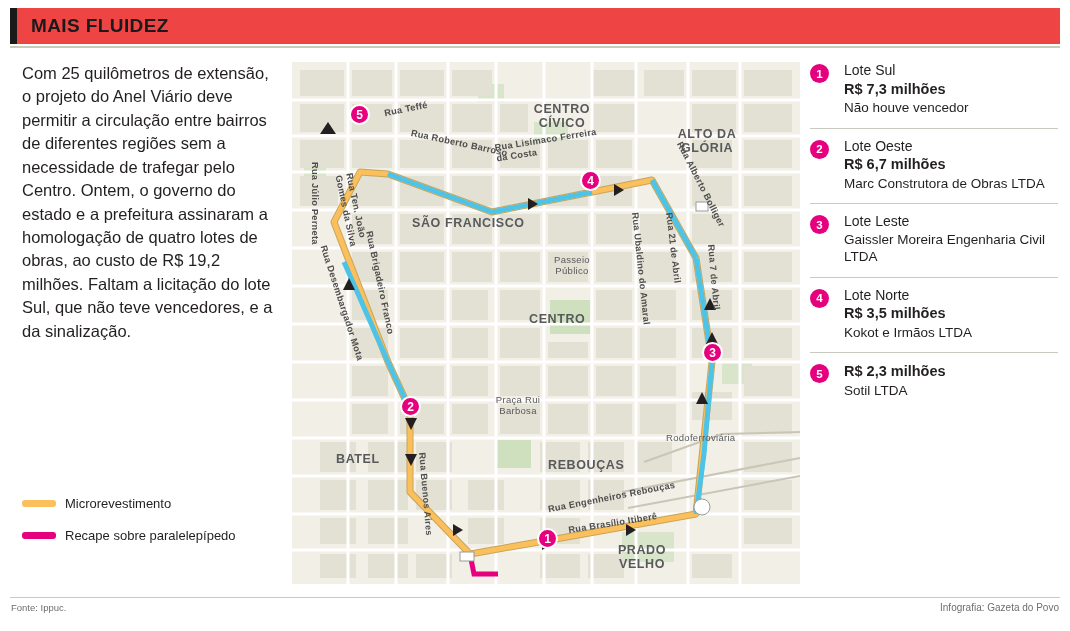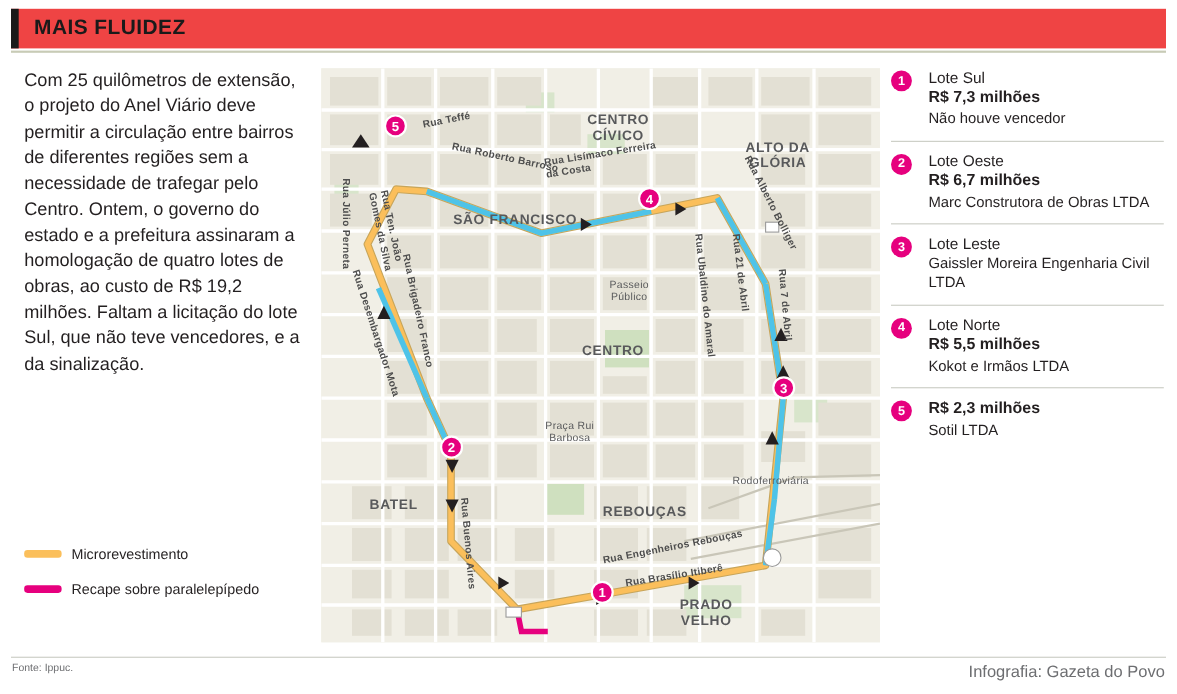--- a/index.html
+++ b/index.html
@@ -94,21 +94,21 @@
   .lot-winner { font-size: 13.5px; color: #231f20; line-height: 1.3; }
 
   
   .footer-rule {
     position: absolute; left: 10px; top: 597px; width: 1050px; height: 1px; background: #c9cbc2;
   }
   .source {
     position: absolute; left: 11px; top: 602px; font-size: 9.5px; color: #6d6e71;
   }
   .credit {
-    position: absolute; right: 11px; top: 602px; font-size: 15px; color: #6d6e71;
+    position: absolute; right: 11px; top: 602px; font-size: 10px; color: #6d6e71;
   }
 </style>
 </head>
 <body>
 
 <div class="page">
 
   <div class="header">
     <div class="header-bar"></div>
     <div class="header-title">MAIS FLUIDEZ</div>
@@ -324,28 +324,28 @@
 
       <g>
         <rect x="404" y="140" width="12" height="9" fill="#ffffff" stroke="#9a9a9a"></rect>
         <circle cx="410" cy="445" r="8" fill="#ffffff" stroke="#9a9a9a"></circle>
         <rect x="168" y="490" width="14" height="9" fill="#ffffff" stroke="#9a9a9a"></rect>
       </g>
     </svg>
 
     <div class="map-label big" style="left:238px; top:40px; text-align:center; width:64px;">CENTRO<br>CÍVICO</div>
     <div class="map-label big" style="left:384px; top:65px; text-align:center; width:62px;">ALTO DA<br>GLÓRIA</div>
-    <div class="map-label big" style="left:120px; top:131px;">SÃO FRANCISCO</div>
+    <div class="map-label big" style="left:120px; top:154px;">SÃO FRANCISCO</div>
     <div class="map-label big" style="left:237px; top:250px;">CENTRO</div>
     <div class="map-label big" style="left:44px; top:390px;">BATEL</div>
     <div class="map-label big" style="left:256px; top:396px;">REBOUÇAS</div>
     <div class="map-label big" style="left:322px; top:451px; width:56px; text-align:center;margin-top:30px;">PRADO<br>VELHO</div>
 
     <div class="map-label poi" style="left:256px; top:192px; width:48px;">Passeio<br>Público</div>
-    <div class="map-label poi" style="left:200px; top:320px; width:52px;">Praça Rui<br>Barbosa</div>
+    <div class="map-label poi" style="left:200px; top:332px; width:52px;">Praça Rui<br>Barbosa</div>
     <div class="map-label poi" style="left:340px; top:370px;padding-left:34px;">Rodoferroviária</div>
 
     <div class="map-label street" style="left:92px; top:42px; transform:rotate(-11deg);">Rua Teffé</div>
     <div class="map-label street" style="left:118px; top:76px; transform:rotate(12deg);">Rua Roberto Barroso</div>
     <div class="map-label street" style="left:203px; top:72px; transform:rotate(-9deg); width:110px; line-height:1.15; white-space:normal;">Rua Lisímaco Ferreira<br>da Costa</div>
     <div class="map-label street" style="left:28px; top:100px; transform:rotate(90deg); transform-origin:left top;">Rua Júlio Perneta</div>
     <div class="map-label street" style="left:62px; top:110px; transform:rotate(78deg); transform-origin:left top; width:100px; white-space:normal; line-height:1.15;">Rua Ten. João<br>Gomes da Silva</div>
     <div class="map-label street" style="left:82px; top:168px; transform:rotate(78deg); transform-origin:left top;">Rua Brigadeiro Franco</div>
     <div class="map-label street" style="left:36px; top:182px; transform:rotate(72deg); transform-origin:left top;">Rua Desembargador Mota</div>
     <div class="map-label street" style="left:135px; top:390px; transform:rotate(85deg); transform-origin:left top;">Rua Buenos Aires</div>
@@ -395,21 +395,21 @@
           <span>3</span>
         </div>
       <div class="lot-title">Lote Leste</div>
       <div class="lot-winner">Gaissler Moreira Engenharia Civil LTDA</div>
     </div>
     <div class="lot">
       <div class="lot-num">
           <span>4</span>
         </div>
       <div class="lot-title">Lote Norte</div>
-      <div class="lot-value">R$ 5,5 milhões</div>
+      <div class="lot-value">R$ 3,5 milhões</div>
       <div class="lot-winner">Kokot e Irmãos LTDA</div>
     </div>
     <div class="lot">
       <div class="lot-num">
           <span>5</span>
         </div>
       <div class="lot-value">R$ 2,3 milhões</div>
       <div class="lot-winner">Sotil LTDA</div>
     </div>
   </div>

